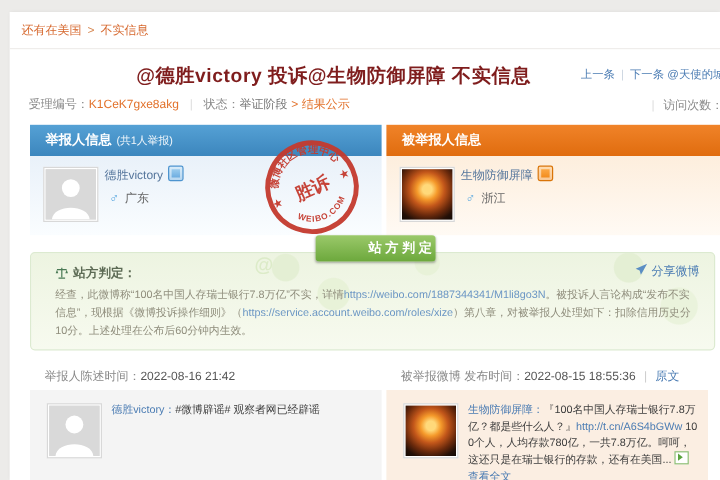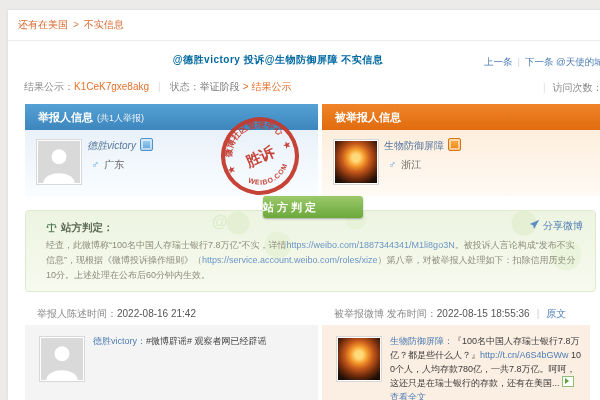--- a/index.html
+++ b/index.html
@@ -11,21 +11,21 @@
   a{text-decoration:none;cursor:pointer;}
 
   
   .breadcrumb{position:absolute;left:18px;top:18px;font-size:10px;color:#d6682e;z-index:2;}
   .breadcrumb a{color:#d6682e;}
   .bc-sep{margin:0 5px;color:#d6854e;}
   .rule{position:absolute;left:8px;top:40px;width:592px;height:1px;background:#efedeb;z-index:2;}
 
   
   .title{position:absolute;left:0;top:53px;width:556px;text-align:center;
-         font-size:10px;font-weight:bold;color:#0369a1;letter-spacing:.5px;z-index:2;}
+         font-size:16px;font-weight:bold;color:#7f1d1d;letter-spacing:.5px;z-index:2;}
   .pager{position:absolute;left:484px;top:56px;width:116px;font-size:9.5px;white-space:nowrap;
          color:#c9d7e4;overflow:hidden;z-index:2;}
   .pager a{color:#4b7cb3;}
   .pager .pg-sep{margin:0 5px;color:#ccd6e0;}
 
   
   .meta{position:absolute;left:24px;top:80px;font-size:10px;color:#8a8a8a;white-space:nowrap;z-index:2;}
   .meta .case{color:#e2712a;}
   .meta .divider{color:#ddd;margin:0 9px;}
   .meta .stage{color:#777;}
@@ -58,21 +58,21 @@
   .uline2{position:absolute;left:66px;top:28px;font-size:10px;color:#666;}
   .male{color:#5aa8df;font-weight:bold;margin-right:5px;font-size:11px;}
 
   
   .stamp{position:absolute;left:219px;top:115px;width:82px;height:82px;transform:rotate(-24deg);
          opacity:.95;z-index:6;}
 
   
   .ribbon{position:absolute;left:263px;top:196px;width:100px;height:22px;z-index:5;
           background:linear-gradient(#9bc96a,#6ca83c);border-radius:3px;color:#fff;font-size:11px;
-          font-weight:bold;text-align:left;line-height:22px;letter-spacing:3px;
+          font-weight:bold;text-align:right;line-height:22px;letter-spacing:3px;
           box-shadow:0 1px 2px rgba(0,0,0,.3);}
 
   
   .verdict-box{position:absolute;left:25px;top:210px;width:569px;height:80px;z-index:3;
     border:1px solid #dcead0;border-radius:4px;
     background:
       radial-gradient(circle at 212px 12px, #e4efd4 0 11px, transparent 12px),
       radial-gradient(circle at 252px 34px, #e8f2d8 0 13px, transparent 14px),
       radial-gradient(circle at 498px 12px, #e4efd4 0 12px, transparent 13px),
       radial-gradient(circle at 540px 44px, #eaf3dc 0 15px, transparent 16px),
@@ -119,40 +119,40 @@
   <div class="breadcrumb">
     <a>还有在美国</a><span class="bc-sep">&gt;</span><span>不实信息</span>
   </div>
 
   <div class="title">@德胜victory 投诉@生物防御屏障 不实信息</div>
   <div class="pager">
     <a>上一条</a><span class="pg-sep">|</span><a>下一条 @天使的城电...</a>
   </div>
 
   <div class="meta">
-    <span>结果公示：</span><span class="case">K1CeK7gxe8akg</span><span class="divider">|</span><span>状态：</span><span class="stage">举证阶段</span><span class="arrow">&gt;</span><span class="result">结果公示</span>
+    <span>受理编号：</span><span class="case">K1CeK7gxe8akg</span><span class="divider">|</span><span>状态：</span><span class="stage">举证阶段</span><span class="arrow">&gt;</span><span class="result">结果公示</span>
   </div>
   <div class="visits">
     <span class="divider">|</span><span>访问次数：</span>
   </div>
 
   <div class="panel pl">
     <div class="panel-h">
       <span>举报人信息</span><span class="panel-note">(共1人举报)</span>
     </div>
     <div class="panel-b">
       <span class="avatar">
         <svg class="ph-sil" viewBox="0 0 48 48">
           <rect width="48" height="48" fill="#d9d9d9"></rect>
           <circle cx="24" cy="18" r="8.5" fill="#ffffff"></circle>
           <path d="M6,48 C7,33 41,33 42,48 Z" fill="#ffffff"></path>
         </svg>
       </span>
       <div class="uname">
-        <a style="color:#55769c;font-style:italic;">德胜victory</a><span class="badge b-blue"></span>
+        <a style="color:#55769c;">德胜victory</a><span class="badge b-blue"></span>
       </div>
       <div class="uline2">
         <span class="male">♂</span><span>广东</span>
       </div>
     </div>
   </div>
 
   <div class="panel pr">
     <div class="panel-h">
       <span>被举报人信息</span>

